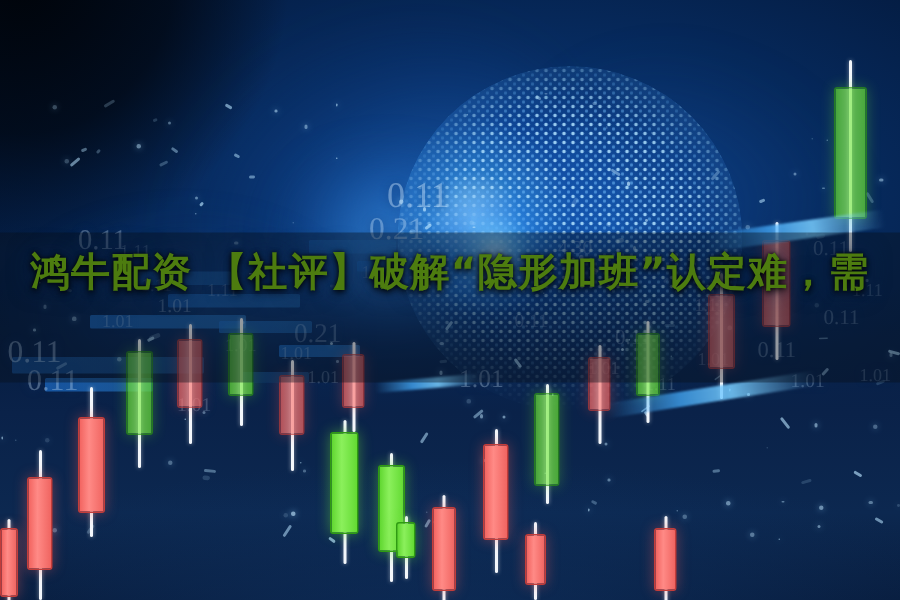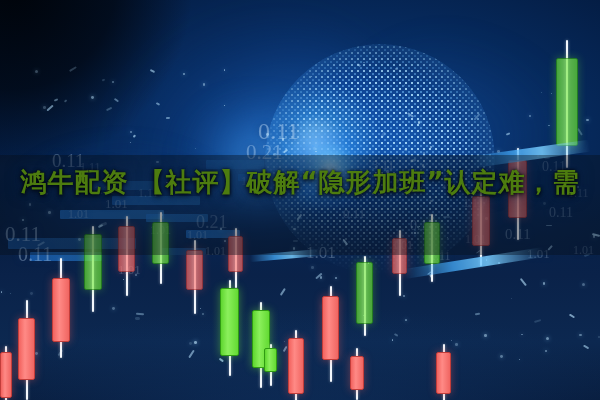--- a/index.html
+++ b/index.html
@@ -181,21 +181,21 @@
       <div class="num" style="left: 105px; top: 196px; font-size: 13px; opacity: 0.5;">1.01</div>
       <div class="num" style="left: 68px; top: 207px; font-size: 12px; opacity: 0.42;">1.01</div>
       <div class="num" style="left: 150px; top: 223px; font-size: 12px; opacity: 0.45;">1.01</div>
       <div class="num" style="left: 205px; top: 244px; font-size: 12px; opacity: 0.45;">1.01</div>
       <div class="num" style="left: 118px; top: 262px; font-size: 13px; opacity: 0.42;">1.01</div>
       <div class="num" style="left: 80px; top: 160px; font-size: 12px; opacity: 0.4;">1.11</div>
       <div class="num" style="left: 94px; top: 183px; font-size: 12px; opacity: 0.38;">1.11</div>
       <div class="num" style="left: 138px; top: 186px; font-size: 12px; opacity: 0.36;">1.11</div>
       <div class="num" style="left: 258px; top: 118px; font-size: 24px; opacity: 0.8;">0.11</div>
       <div class="num" style="left: 246px; top: 140px; font-size: 21px; opacity: 0.68;">0.21</div>
-      <div class="num" style="left: 372px; top: 157px; font-size: 13px; opacity: 0.46;">3.11</div>
+      <div class="num" style="left: 372px; top: 157px; font-size: 13px; opacity: 0.46;">4.30</div>
       <div class="num" style="left: 187px; top: 228px; font-size: 12px; opacity: 0.4;">1.01</div>
       <div class="num" style="left: 196px; top: 212px; font-size: 18px; opacity: 0.44;">0.21</div>
       <div class="num" style="left: 343px; top: 206px; font-size: 13px; opacity: 0.4;">0.11</div>
       <div class="num" style="left: 306px; top: 243px; font-size: 17px; opacity: 0.55;">1.01</div>
       <div class="num" style="left: 392px; top: 238px; font-size: 12px; opacity: 0.42;">1.01</div>
       <div class="num" style="left: 410px; top: 218px; font-size: 14px; opacity: 0.45;">0.11</div>
       <div class="num" style="left: 463px; top: 196px; font-size: 12px; opacity: 0.42;">1.11</div>
       <div class="num" style="left: 430px; top: 249px; font-size: 12px; opacity: 0.38;">1.11</div>
       <div class="num" style="left: 505px; top: 226px; font-size: 15px; opacity: 0.5;">0.11</div>
       <div class="num" style="left: 527px; top: 246px; font-size: 13px; opacity: 0.44;">1.01</div>

